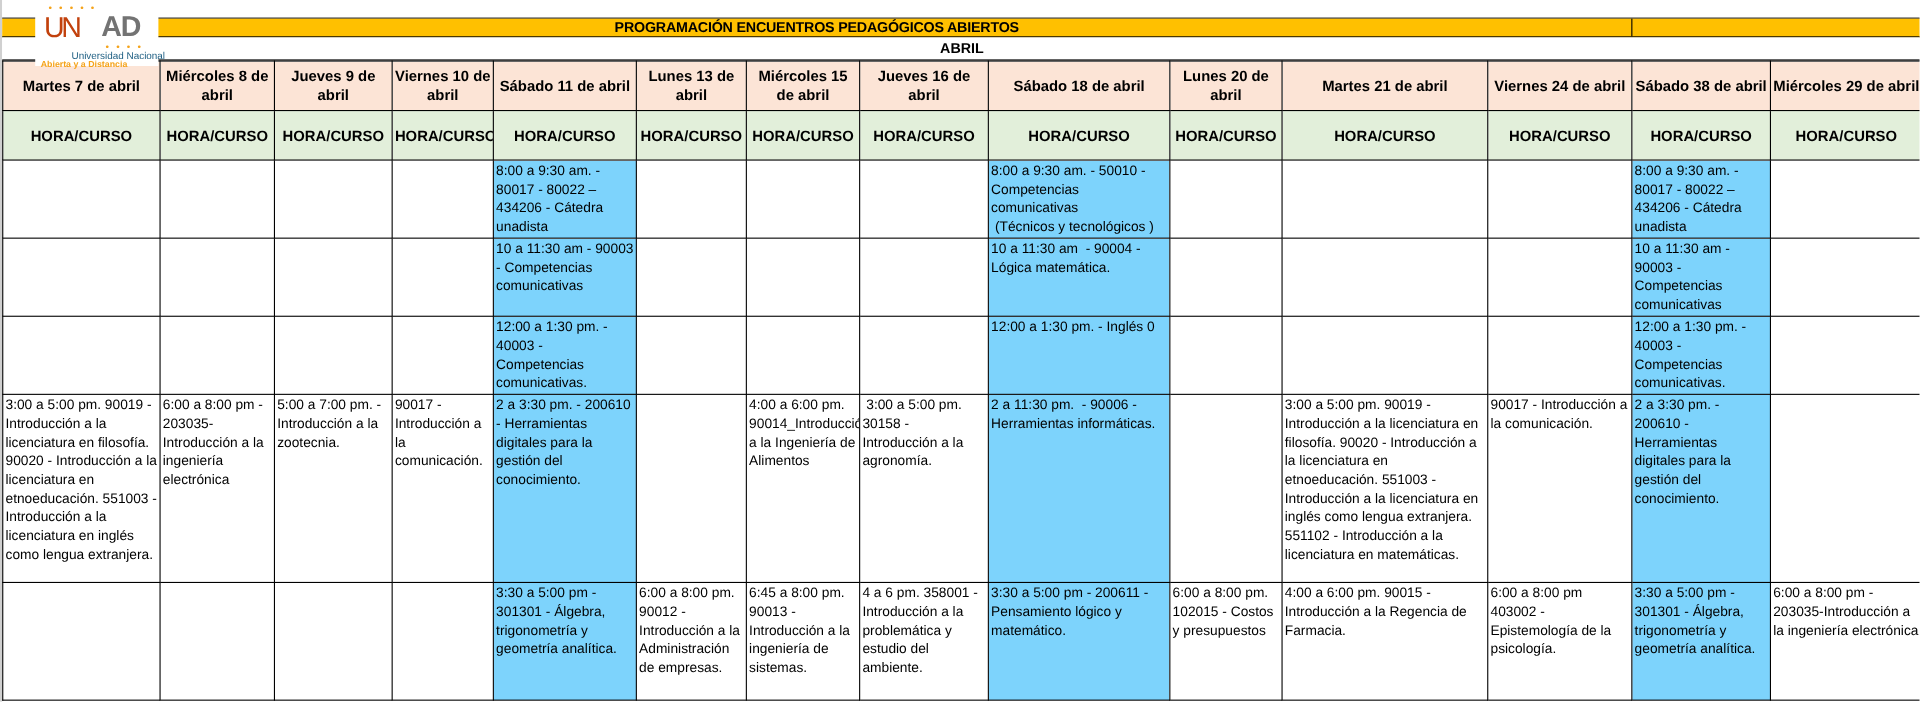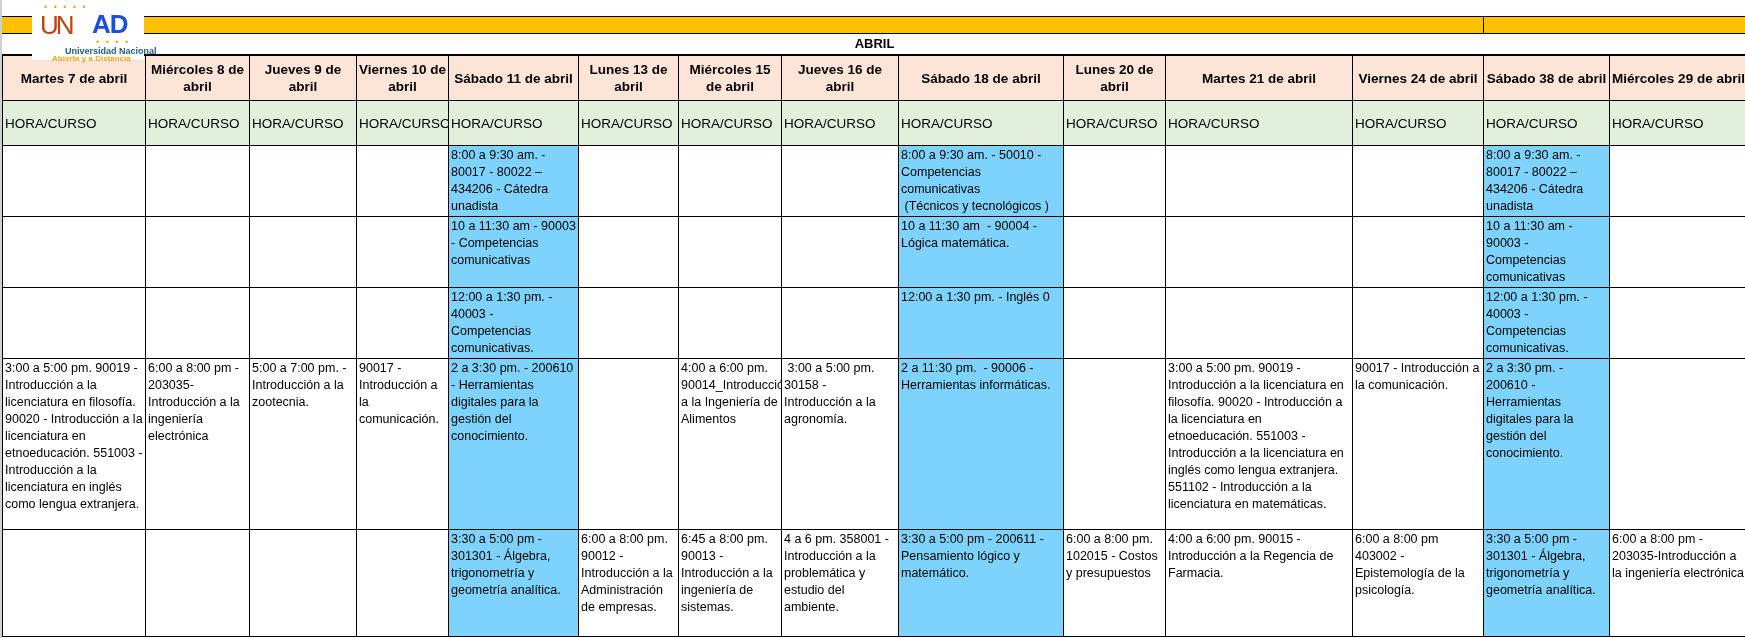--- a/index.html
+++ b/index.html
@@ -7,42 +7,43 @@
   .sheet { position:absolute; left:0; top:0; width:1745px; height:638px; border-left:2px solid #d0d0d0; box-sizing:border-box; }
   .top-strip { position:absolute; left:0; top:0; width:1745px; height:17px; background:#fff; border-bottom:1px solid #000; box-sizing:border-box; }
   .title-band { position:absolute; left:0; top:17px; width:1745px; height:17px; background:#FFC000; border-bottom:1px solid #000; box-sizing:border-box; }
   .title-band .divider { position:absolute; left:1481px; top:0; width:1px; height:100%; background:#000; }
   .title-text { position:absolute; left:0; width:1481px; top:0; height:16px; line-height:16px; text-align:center; font-size:13px; font-weight:bold; color:#000; font-family:"Liberation Sans Narrow","Liberation Sans", sans-serif; letter-spacing:-0.2px; }
   .month-band { position:absolute; left:0; top:34px; width:1745px; height:21px; background:#fff; border-bottom:1px solid #000; box-sizing:border-box; }
   .month-text { position:absolute; left:0; width:1745px; top:2px; text-align:center; font-size:13px; font-weight:bold; color:#000; }
   .logo { position:absolute; left:30px; top:2px; width:112px; height:58px; background:#fff; z-index:5; }
   .logo .dots { position:absolute; font-size:9px; color:#F5A31A; letter-spacing:2px; }
   .logo .un { position:absolute; left:8px; top:6px; font-size:26px; font-family:Liberation Sans, sans-serif; color:#c2410c; line-height:34px; letter-spacing:-3px; }
-  .logo .ad { position:absolute; left:60px; top:9px; font-size:26px; font-weight:bold; color:#1d4ed8; line-height:26px; letter-spacing:-1px; }
-  .logo .l1 { position:absolute; left:5px; top:44px; font-size:9px; font-weight:bold; color:#1D5E82; white-space:nowrap;padding-left:28px; }
-  .logo .l2 { position:absolute; left:20px; top:52px; font-size:8px; font-weight:bold; color:#F5A31A; white-space:nowrap; }
+  .logo .ad { position:absolute; left:60px; top:9px; font-size:26px; font-weight:bold; color:#737373; line-height:26px; letter-spacing:-1px; }
+  .logo .l1 { position:absolute; left:5px; top:44px; font-size:9px; font-weight:normal; color:#1D5E82; white-space:nowrap;padding-left:28px; }
+  .logo .l2 { position:absolute; left:5px; top:52px; font-size:8px; font-weight:bold; color:#F5A31A; white-space:nowrap; }
 
   table.grid { position:absolute; left:0; top:55px; border-collapse:collapse; table-layout:fixed; width:1745px; }
   table.grid td { border:1px solid #000; padding:1px 2px; vertical-align:top; font-size:12.5px; line-height:17px; color:#000; overflow:hidden; }
   tr.day-row td { background:#FCE4D6; height:44px; text-align:center; vertical-align:middle; font-weight:bold; font-size:13.5px; line-height:17px; padding:0 2px; }
-  tr.hc-row td { background:#E2EFDA; height:42px; text-align:left; vertical-align:middle; font-weight:normal; font-size:13.5px; }
+  tr.hc-row td { background:#E2EFDA; height:42px; text-align:center; vertical-align:middle; font-weight:bold; font-size:13.5px; }
   tr.r1 td { height:67px; }
   tr.r2 td { height:68px;margin-left:32px; }
   tr.r3 td { height:68px; }
   tr.r4 td { height:168px; }
   tr.r5 td { height:104px; }
   td.hl { background:#7dd3fc; }
   .cell-text { white-space:pre-wrap; }
 </style>
 </head>
 <body>
 
 <div class="sheet">
   <div class="top-strip"></div>
   <div class="title-band">
+    <div class="title-text">PROGRAMACIÓN ENCUENTROS PEDAGÓGICOS ABIERTOS</div>
     <div class="divider"></div>
   </div>
   <div class="month-band">
     <div class="month-text">ABRIL</div>
   </div>
 
   <div class="logo">
     <span class="dots" style="left:12px;top:0px;">• • • • •</span>
     <span class="un">UN</span>
     <span class="ad">AD</span>

